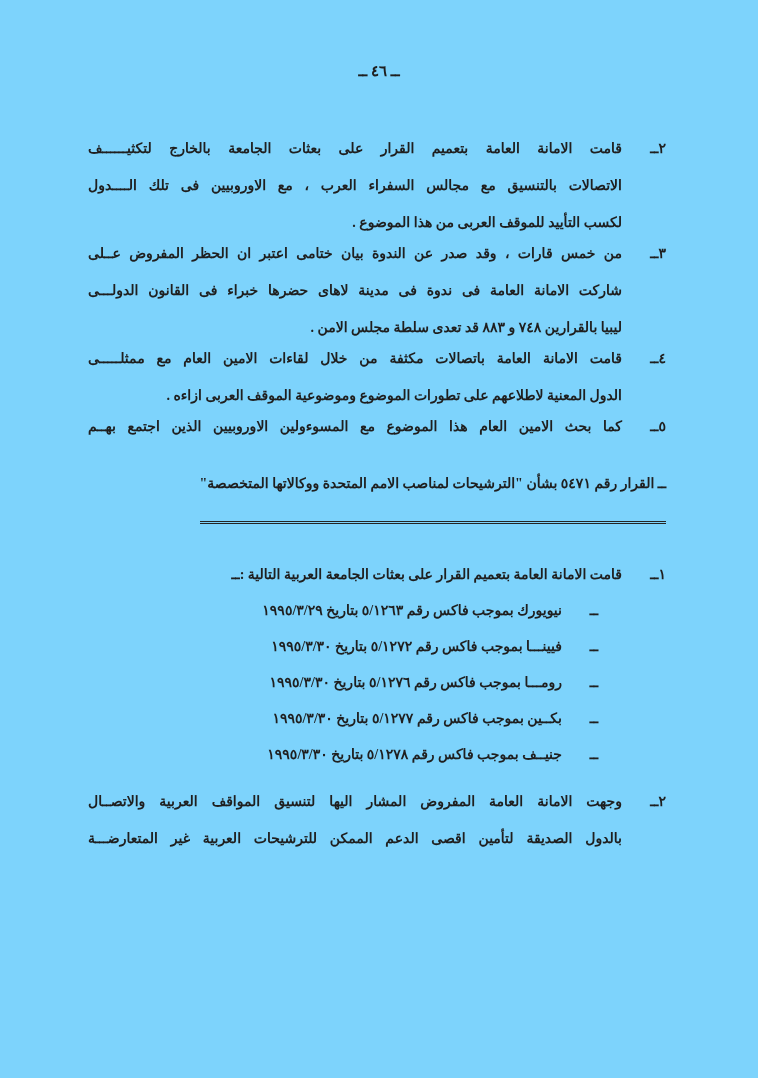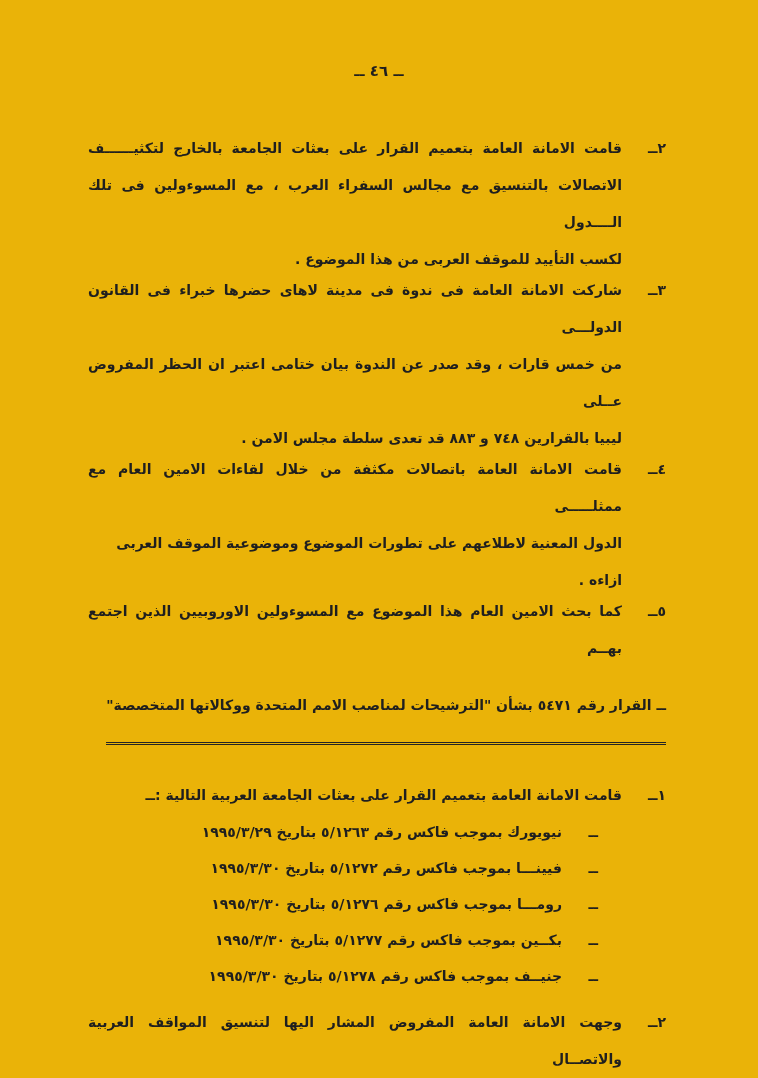--- a/index.html
+++ b/index.html
@@ -7,21 +7,22 @@
     width: 758px; height: 1078px;
     background: #ffffff;
     position: relative;
     overflow: hidden;
     font-family: "DejaVu Sans", sans-serif;
     color: #1f1f1f;
     -webkit-font-smoothing: antialiased;
   }
   .page {
     position: absolute; inset: 0;
-    background: #eab308;
+    background: #7dd3fc;
+    font-family: Liberation Serif, serif;
   }
   .page-number {
     position: absolute;
     top: 62px; left: 0; right: 0;
     text-align: center;
     font-size: 15px;
     font-weight: bold;
     letter-spacing: 1px;
   }
   .content {
@@ -68,30 +69,30 @@
 <div class="page">
 
   <div class="page-number">ــ ٤٦ ــ</div>
 
   <div class="content">
 
     <div class="p-item">
       <div class="marker">٢ــ</div>
       <div class="p-body">
         <div class="line jf">قامت الامانة العامة بتعميم القرار على بعثات الجامعة بالخارج لتكثيــــــف</div>
-        <div class="line jf">الاتصالات بالتنسيق مع مجالس السفراء العرب ، مع المسوءولين فى تلك الــــدول</div>
+        <div class="line jf">الاتصالات بالتنسيق مع مجالس السفراء العرب ، مع الاوروبيين فى تلك الــــدول</div>
         <div class="line">لكسب التأييد للموقف العربى من هذا الموضوع .</div>
       </div>
     </div>
 
     <div class="p-item">
       <div class="marker">٣ــ</div>
       <div class="p-body">
+        <div class="line jf">من خمس قارات ، وقد صدر عن الندوة بيان ختامى اعتبر ان الحظر المفروض عــلى</div>
         <div class="line jf">شاركت الامانة العامة فى ندوة فى مدينة لاهاى حضرها خبراء فى القانون الدولـــى</div>
-        <div class="line jf">من خمس قارات ، وقد صدر عن الندوة بيان ختامى اعتبر ان الحظر المفروض عــلى</div>
         <div class="line">ليبيا بالقرارين ٧٤٨ و ٨٨٣ قد تعدى سلطة مجلس الامن .</div>
       </div>
     </div>
 
     <div class="p-item">
       <div class="marker">٤ــ</div>
       <div class="p-body">
         <div class="line jf">قامت الامانة العامة باتصالات مكثفة من خلال لقاءات الامين العام مع ممثلـــــى</div>
         <div class="line">الدول المعنية لاطلاعهم على تطورات الموضوع وموضوعية الموقف العربى ازاءه .</div>
       </div>

